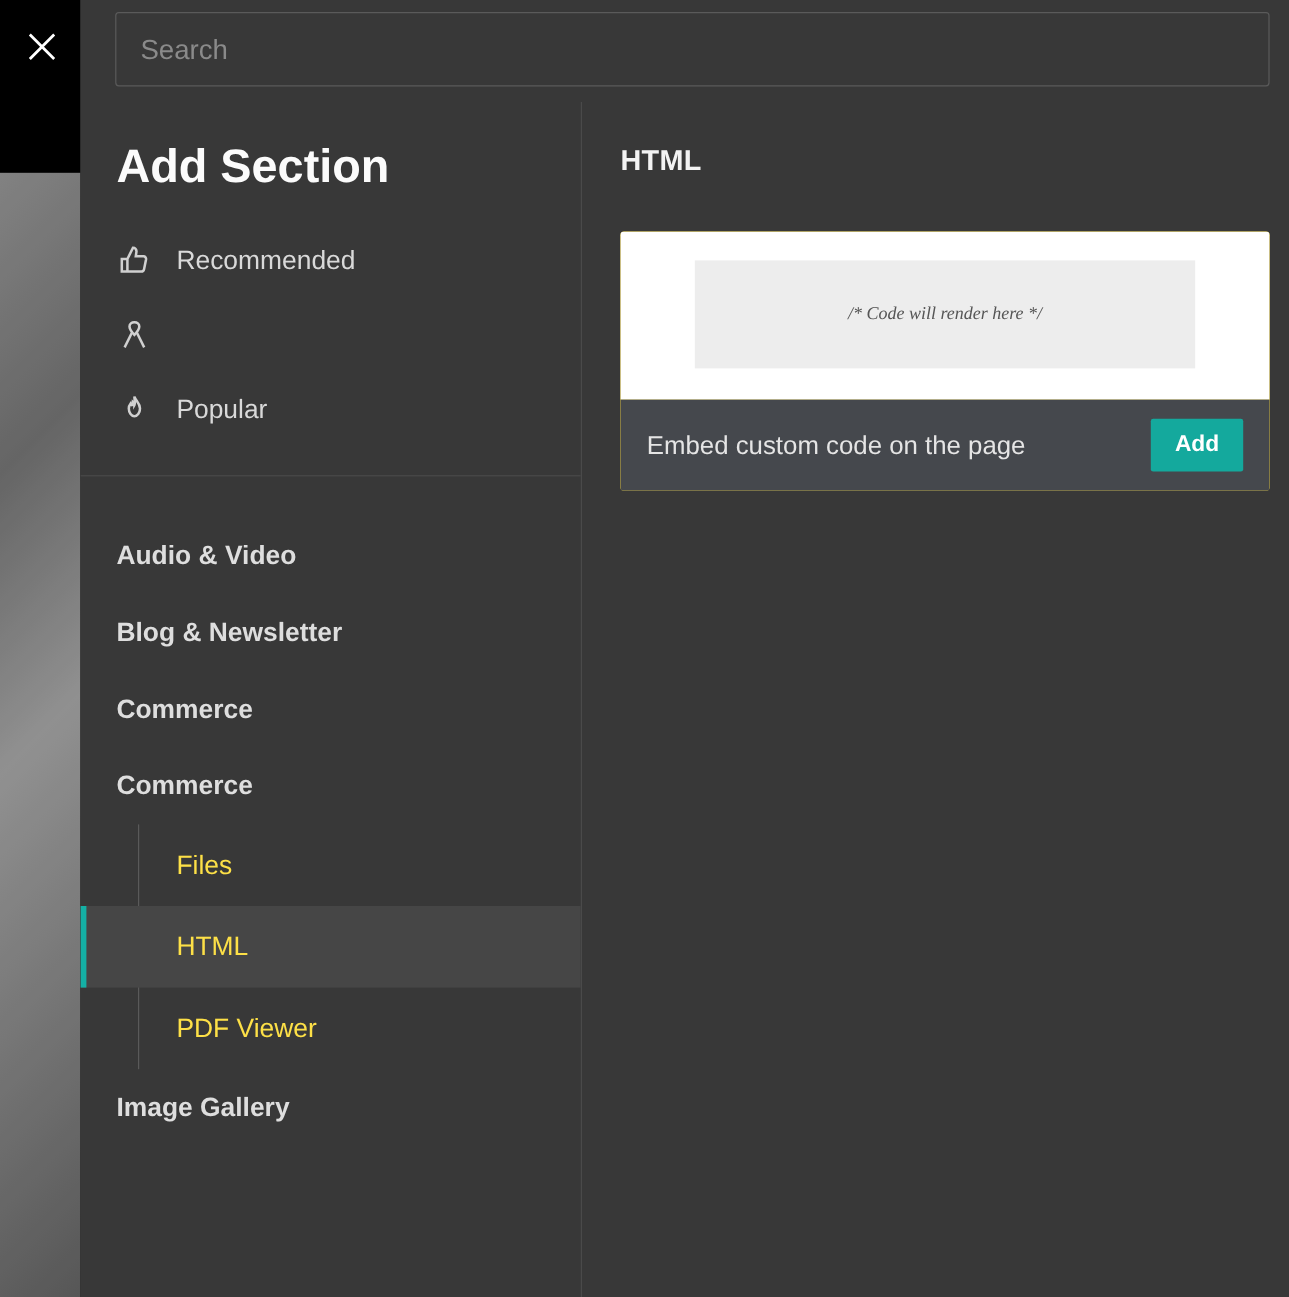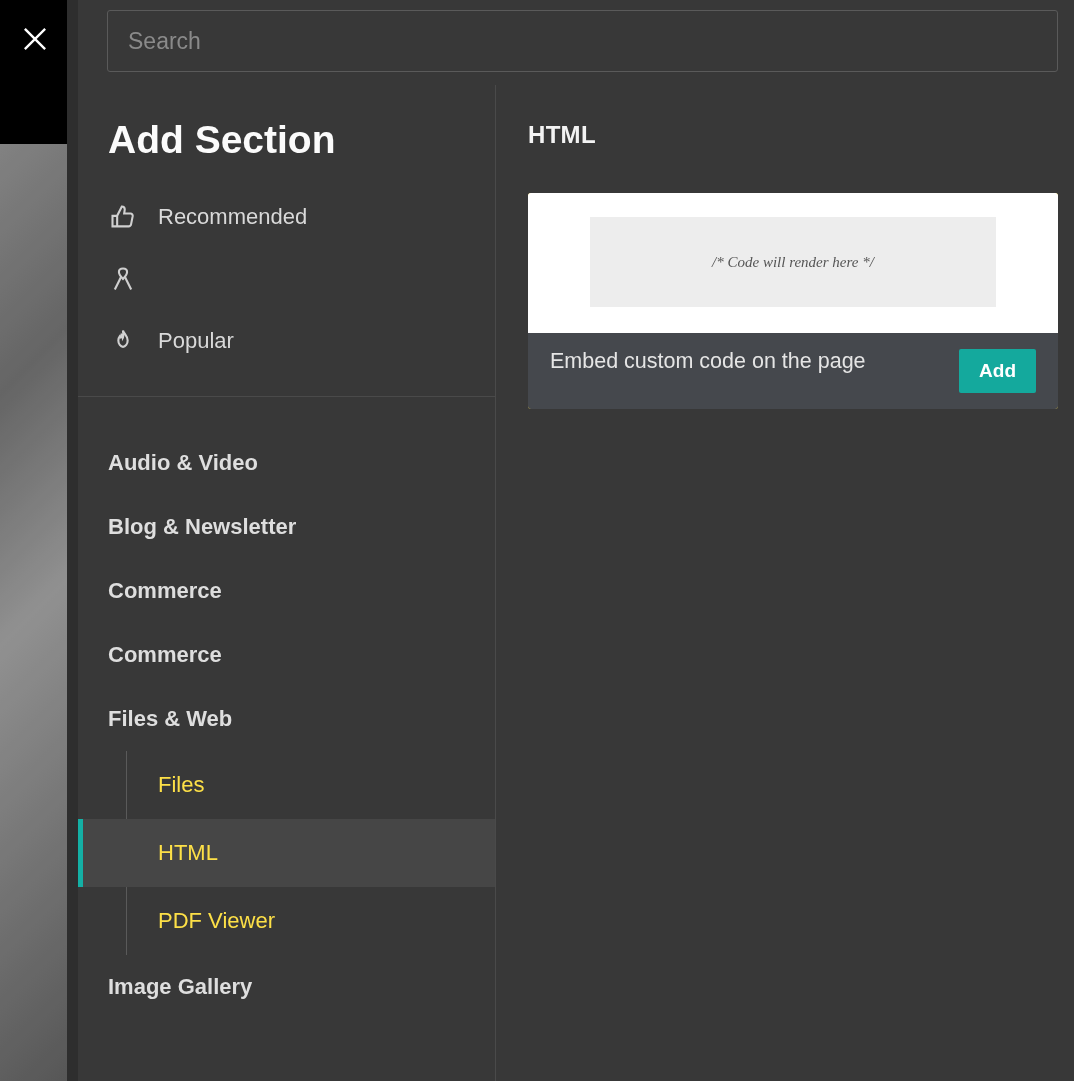--- a/index.html
+++ b/index.html
@@ -28,21 +28,20 @@
 
   .panel {
     position: absolute;
     left: 67px;
     top: 0;
     right: 0;
     bottom: 0;
     background: #383838;
     display: flex;
     flex-direction: column;
-    margin-left: 11px;
   }
 
   .close-btn {
     position: absolute;
     left: 18px;
     top: 22px;
     width: 34px;
     height: 34px;
     cursor: pointer;
     display: flex;
@@ -188,21 +187,21 @@
     align-items: center;
     justify-content: center;
     color: #555;
     font-family: Georgia, 'Times New Roman', serif;
     font-style: italic;
     font-size: 15px;
   }
   .card-footer {
     background: #45484d;
     display: flex;
-    align-items: flex-start;
+    align-items: center;
     justify-content: space-between;
     padding: 16px 22px;
   }
   .card-footer-text {
     color: #e5e5e5;
     font-size: 21.5px;
   }
   .add-btn {
     background: #14a99d;
     color: #fff;
@@ -277,23 +276,20 @@
           <span>Audio &amp; Video</span>
         </div>
         <div class="cat-item">
           <span>Blog &amp; Newsletter</span>
         </div>
         <div class="cat-item">
           <span>Commerce</span>
         </div>
         <div class="cat-item">
           <span>Commerce</span>
-        </div>
-        <div class="cat-item">
-          <span>Files &amp; Web</span>
         </div>
 
         <div class="sub-list">
           <div class="sub-item">
             <span>Files</span>
           </div>
           <div class="sub-item active-wrap">
             <div class="sub-inner">
               <div class="accent"></div>
               <span>HTML</span>

